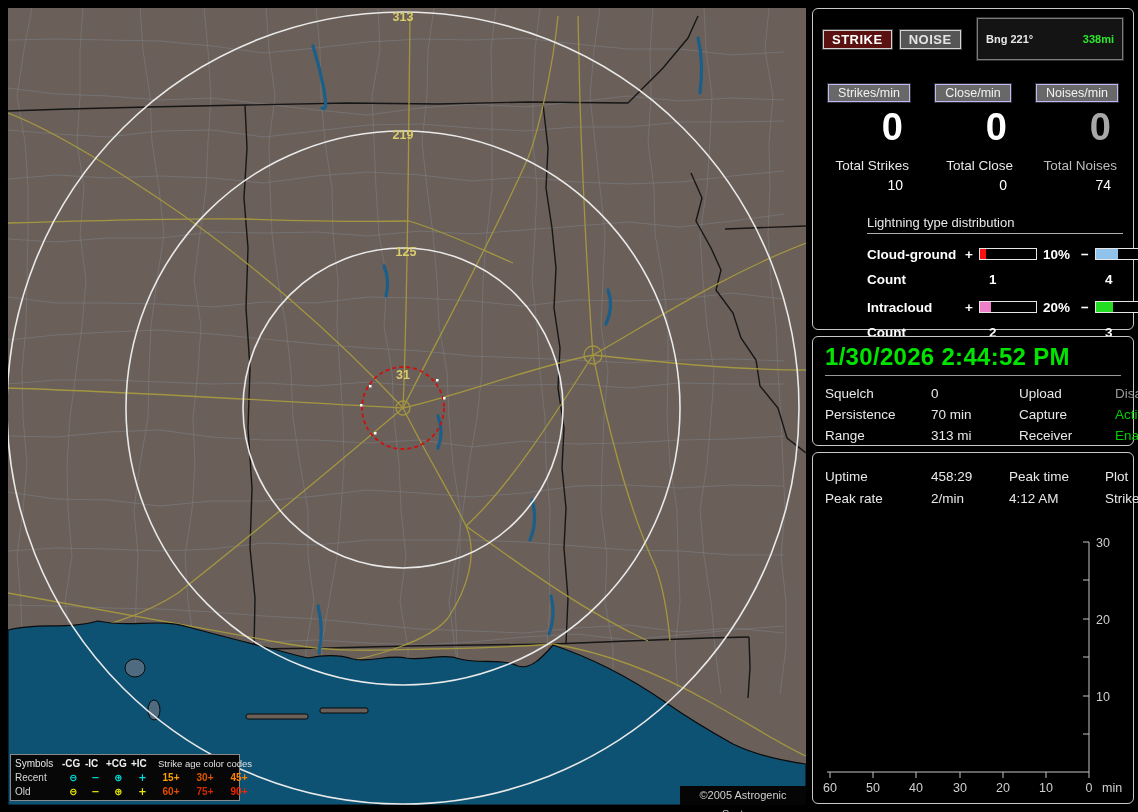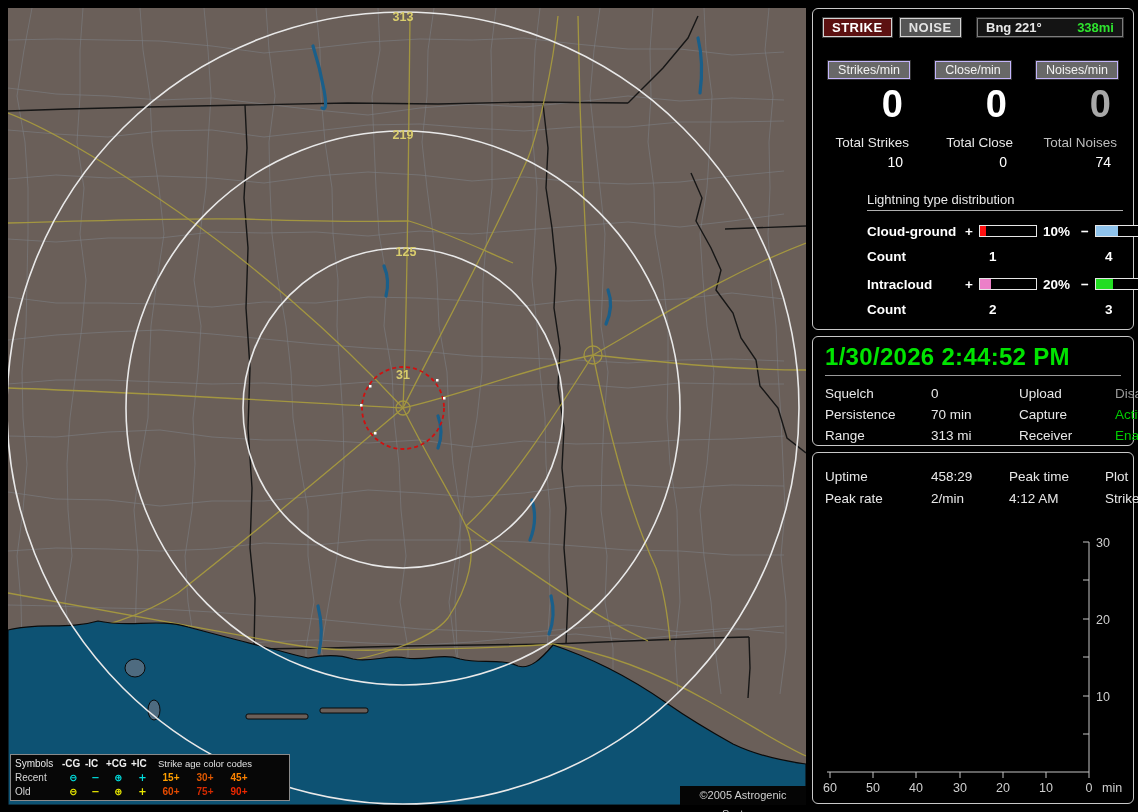--- a/index.html
+++ b/index.html
@@ -1,21 +1,21 @@
 <!DOCTYPE html>
 <html><head>
 <meta charset="utf-8">
 <style>
   html,body{margin:0;padding:0;background:#000;}
   body{width:1138px;height:812px;position:relative;overflow:hidden;
        font-family:"Liberation Sans",sans-serif;color:#e8e8e8;}
   
   #map{position:absolute;left:8px;top:8px;width:798px;height:797px;background:#6a5f59;}
   #map svg{display:block;}
-  #map-legend{position:absolute;left:2px;top:746px;width:280px;height:47px;
+  #map-legend{position:absolute;left:2px;top:746px;width:230px;height:47px;
       background:#070707;border:1px solid #8a8a8a;box-sizing:border-box;
       font-size:10px;line-height:14px;padding:2px 4px;color:#d8d8d8;}
   .leg-grid{display:grid;grid-template-columns:47px 23px 21px 25px 23px 34px 34px 34px;}
   .leg-h{color:#e6e6e6;}
   .leg-colh{font-weight:bold;color:#f0f0f0;text-align:left;}
   .leg-age-h{grid-column:6/9;color:#e0e0e0;text-align:center;font-size:9.5px;}
   .leg-sym{font-family:"DejaVu Sans",sans-serif;text-align:center;font-weight:bold;}
   .leg-age{font-weight:bold;text-align:center;}
   #map-copyright{position:absolute;left:672px;top:778px;width:126px;height:19px;
       background:#050505;color:#cfcfcf;font-size:11px;line-height:19px;text-align:center;}
@@ -24,21 +24,21 @@
         border-radius:6px;box-sizing:border-box;}
   #box-top{top:8px;height:322px;padding:9px 10px;}
   #box-mid{top:336px;height:110px;padding:6px 12px;}
   #box-bot{top:452px;height:352px;padding:9px 12px;}
   .hdr-row{display:flex;align-items:center;gap:8px;}
   .tbtn{font-size:13px;font-weight:bold;letter-spacing:.5px;padding:1px 8px;
         border:1px solid #d4d4d4;box-shadow:0 0 0 1px #3c3c3c;cursor:default;}
   #btn-strike{background:#5c1111;color:#ffffff;}
   #btn-noise{background:#555555;color:#e4e4e4;}
   #bng{margin-left:auto;background:#141414;border:1px solid #7d7d7d;
-       box-shadow:0 0 0 1px #2e2e2e;padding:1px 8px;font-size:13px;font-weight:bold;
+       box-shadow:0 0 0 1px #2e2e2e;padding:14px 8px;font-size:11px;font-weight:bold;
        display:flex;gap:14px;min-width:128px;justify-content:space-between;}
   #bng .dist{color:#2ee42e;}
   .cnt-grid{display:grid;grid-template-columns:1fr 1fr 1fr;column-gap:12px;margin-top:24px;}
   .chip{justify-self:center;background:#686868;border:1px solid #c4b5fd;
         box-shadow:0 0 0 1px #2e2e2e;color:#f2f2f2;font-size:12.5px;padding:1px 9px;}
   .bigzero{font-size:38px;font-weight:bold;text-align:right;padding-right:12px;
            line-height:1.05;margin-top:6px;color:#fff;}
   .tot-label{font-size:13.5px;text-align:right;padding-right:6px;margin-top:10px;}
   .tot-val{font-size:14px;text-align:right;padding-right:12px;margin-top:4px;color:#fff;}
   #dist{margin-top:22px;margin-left:44px;}

